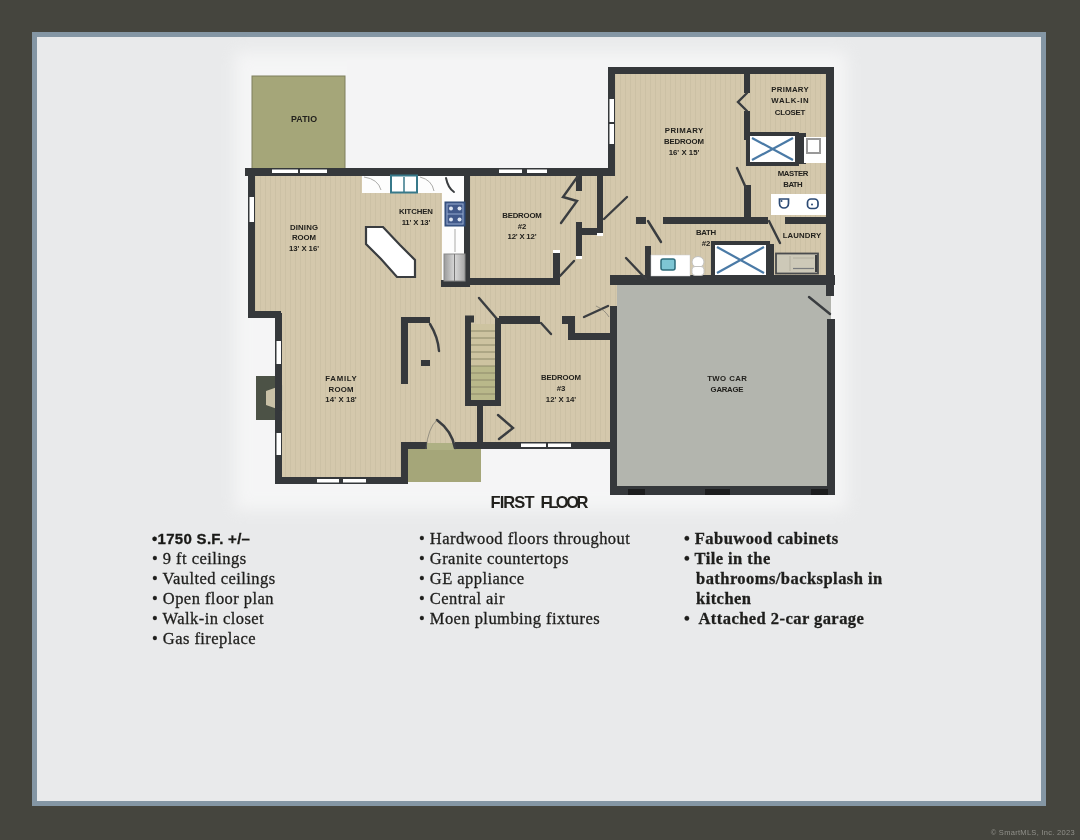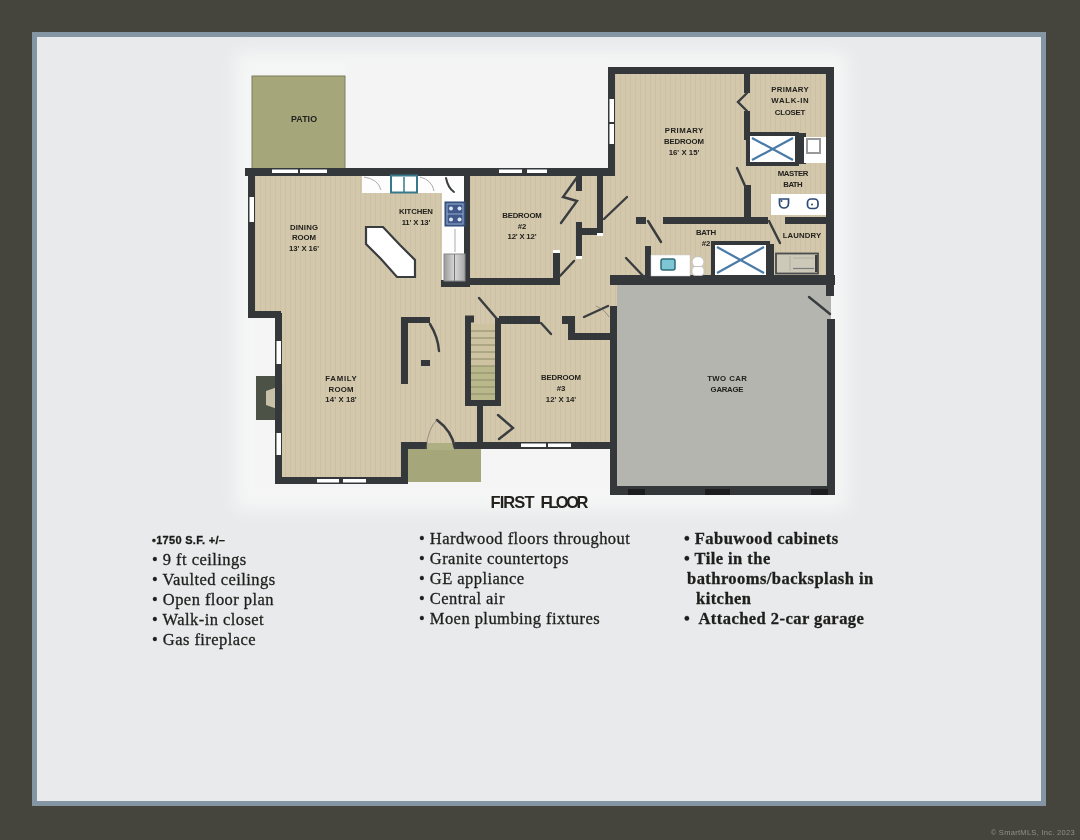--- a/index.html
+++ b/index.html
@@ -1,19 +1,19 @@
 <!DOCTYPE html>
 <html><head>
 <meta charset="utf-8">
 <style>
 html,body{margin:0;padding:0;width:1080px;height:840px;overflow:hidden;background:#45453e;}
 #frame{position:absolute;left:32px;top:32px;width:1014px;height:774px;border:5px solid #8496a4;background:#e9eaeb;box-sizing:border-box;}
 #plan{position:absolute;left:0;top:0;}
 .col{position:absolute;font-family:"Liberation Serif",serif;font-size:16.5px;letter-spacing:0.45px;line-height:20px;color:#1e1e1c;white-space:nowrap;-webkit-text-stroke:0.3px #1e1e1c;}
-.b1{font-family:"Liberation Sans",sans-serif;font-weight:bold;font-size:11px;letter-spacing:0.3px;color:#191916;}
+.b1{font-family:"Liberation Sans",sans-serif;font-weight:bold;font-size:15px;letter-spacing:0.3px;color:#191916;}
 #copyright{position:absolute;right:5px;top:828px;font-family:"Liberation Sans",sans-serif;font-size:7.5px;color:#90908a;letter-spacing:.3px;}
 </style>
 </head>
 <body>
 <div id="frame"></div>
 <svg id="plan" width="1080" height="840" viewBox="0 0 1080 840">
 <defs>
 <filter id="blur8" x="-20%" y="-20%" width="140%" height="140%">
         <feGaussianBlur stdDeviation="8"></feGaussianBlur>
       </filter>
@@ -234,15 +234,15 @@
 </g>
   </svg>
 <div class="col" style="left:152px;top:529px;">
 <span class="b1">•1750 S.F. +/–</span><br>
 • 9 ft ceilings<br>• Vaulted ceilings<br>• Open floor plan<br>• Walk-in closet<br>• Gas fireplace
 </div>
 <div class="col" style="left:419px;top:529px;">
 • Hardwood floors throughout<br>• Granite countertops<br>• GE appliance<br>• Central air<br>• Moen plumbing fixtures
 </div>
 <div class="col" style="left:684px;top:529px;font-weight:bold;">
-• Fabuwood cabinets<br>• Tile in the<br><span style="margin-left:3px">bathrooms/backsplash in</span><br><span style="margin-left:12px">kitchen</span><br>•&nbsp; Attached 2-car garage
+• Fabuwood cabinets<br>• Tile in the<br><span style="margin-left:12px">bathrooms/backsplash in</span><br><span style="margin-left:12px">kitchen</span><br>•&nbsp; Attached 2-car garage
 </div>
 <div id="copyright">© SmartMLS, Inc. 2023</div>
 
 </body></html>

